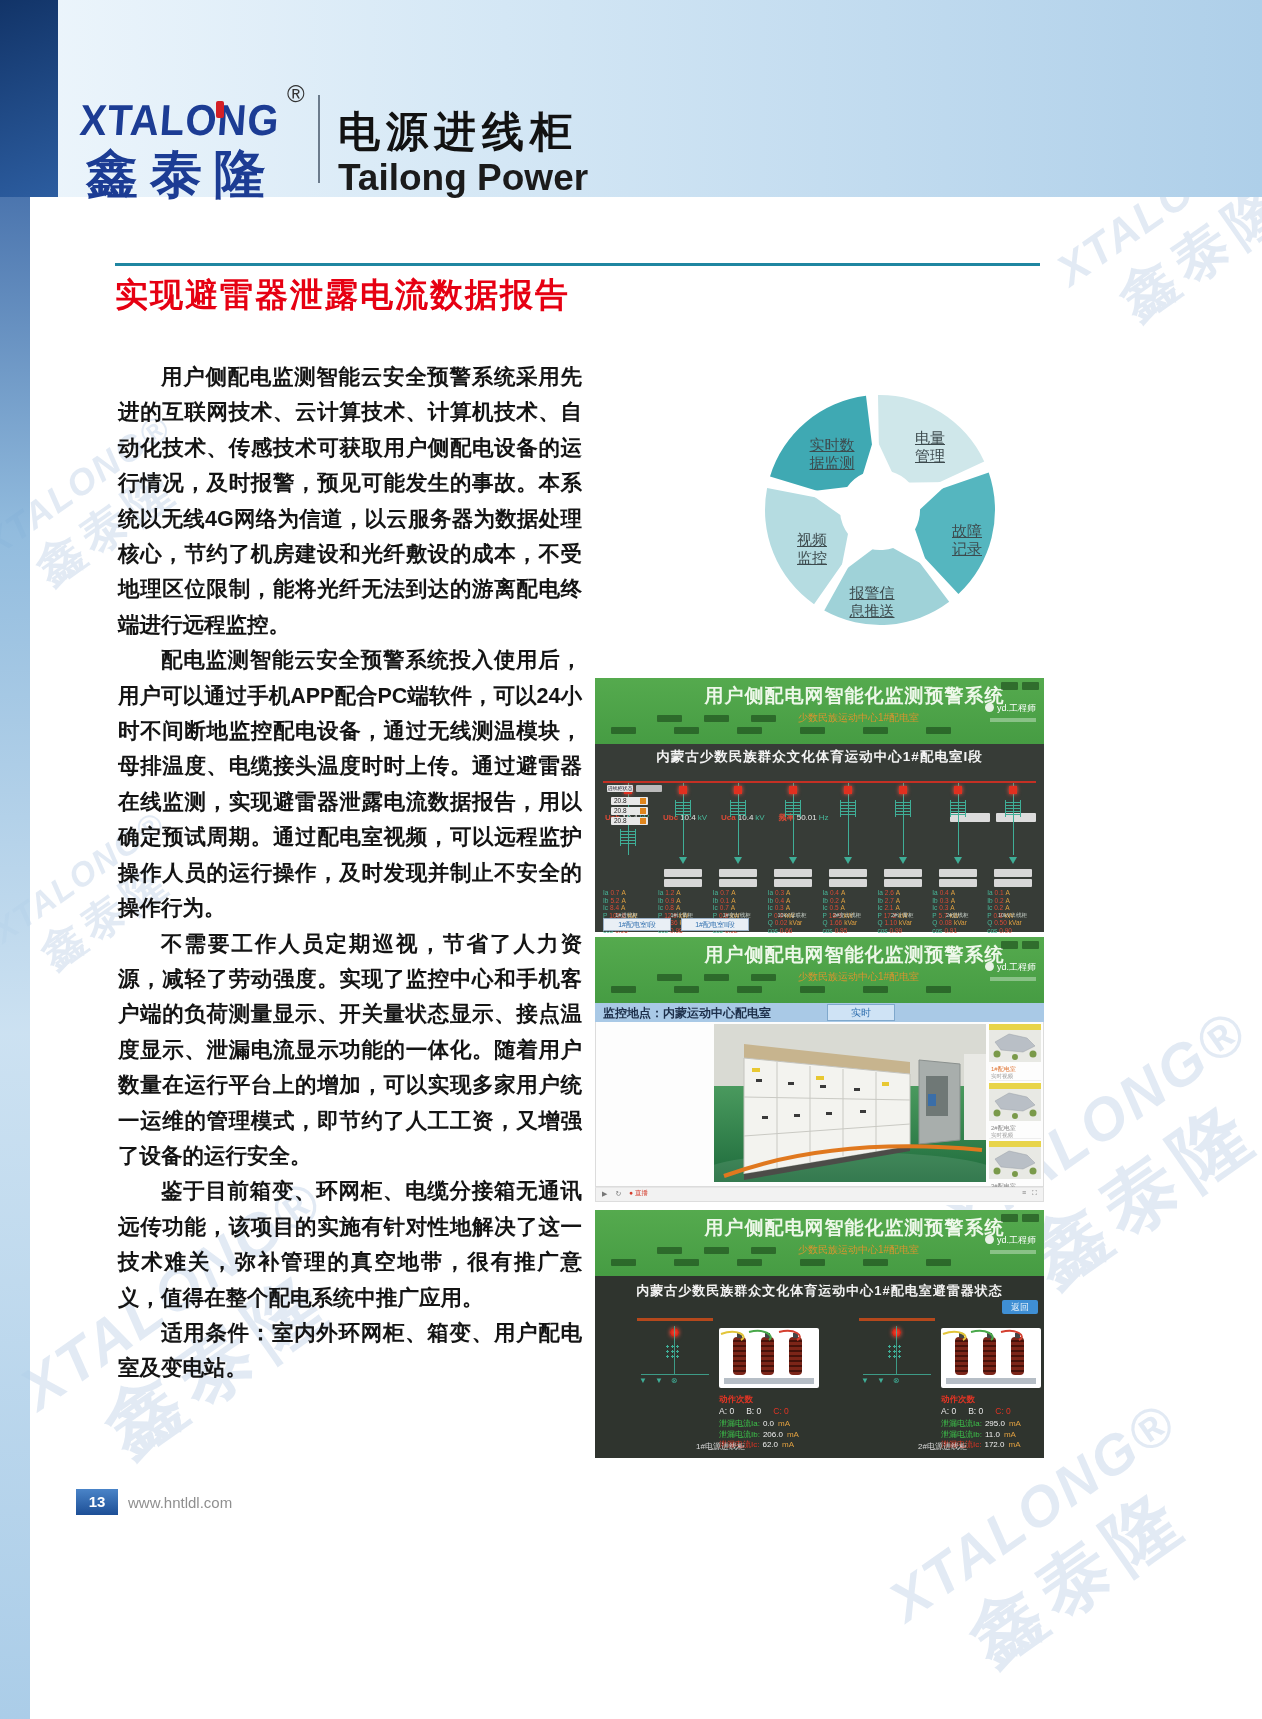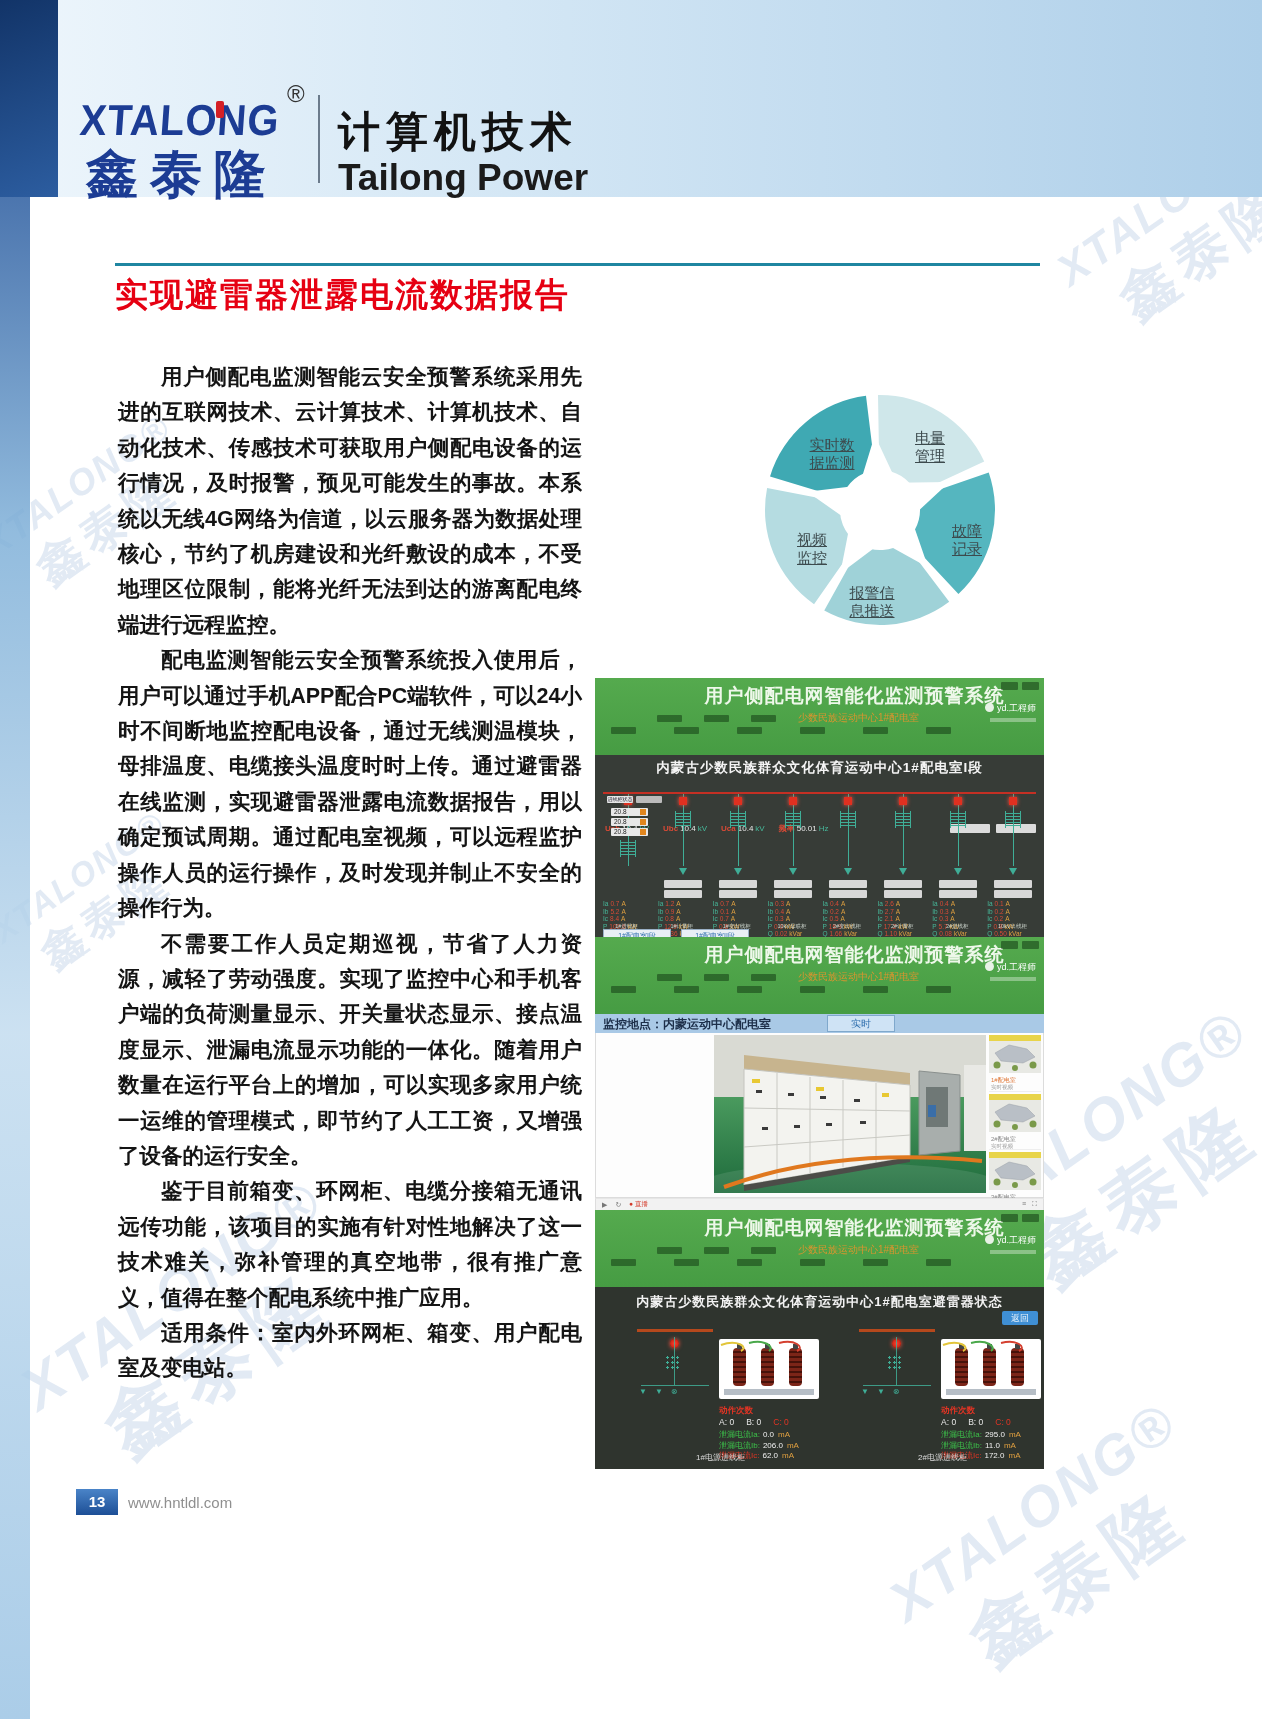--- a/index.html
+++ b/index.html
@@ -40,21 +40,21 @@
   .body-text p{margin:0;text-indent:2em;font-size:21.5px;line-height:35.4px;font-weight:bold;
           color:#141414;text-align:justify;}
 
   
   .pinwheel{position:absolute;left:755px;top:385px;width:250px;height:250px;z-index:3;}
   .pin-label{position:absolute;width:64px;text-align:center;font-size:15px;color:#3d4b4e;
           line-height:1.22;white-space:pre-line;font-weight:500;text-decoration:underline;}
 
   
   .shot{position:absolute;left:595px;width:449px;z-index:3;background:#fff;}
-  .sh-header{position:relative;height:77px;background:linear-gradient(180deg,#55aa4e,#469c43);overflow:hidden;}
+  .sh-header{position:relative;height:66px;background:linear-gradient(180deg,#55aa4e,#469c43);overflow:hidden;}
   .sh-title{position:absolute;left:0;right:0;top:5px;text-align:center;padding-left:70px;
           font-size:19px;font-weight:bold;color:#eef8ea;letter-spacing:1px;}
   .sh-row1{position:absolute;left:62px;top:33px;display:flex;align-items:center;gap:22px;}
   .sh-row2{position:absolute;left:16px;top:49px;display:flex;align-items:center;gap:38px;}
   .menu-chip{width:25px;height:7px;background:rgba(25,70,25,.6);border-radius:1px;}
   .sh-sub{font-size:10px;color:#d9952f;white-space:nowrap;}
   .sh-user{position:absolute;right:8px;top:24px;font-size:9px;color:#fff;white-space:nowrap;}
   .sh-user .udot{display:inline-block;width:9px;height:9px;border-radius:50%;background:#e8f2e6;
           margin-right:3px;vertical-align:-1px;}
   .sh-user-sub{position:absolute;right:8px;top:40px;width:46px;height:4px;background:rgba(255,255,255,.35);}
@@ -197,21 +197,21 @@
       </div>
     </div>
 
   <div class="banner">
     <div class="banner-dark"></div>
     <div class="logo-en">XTALONG</div>
     <div class="logo-red"></div>
     <div class="logo-reg">®</div>
     <div class="logo-cn">鑫泰隆</div>
     <div class="logo-divider"></div>
-    <div class="brand-cn">计算机技术</div>
+    <div class="brand-cn">电源进线柜</div>
     <div class="brand-en">Tailong Power</div>
   </div>
   <div class="left-strip"></div>
 
   <div class="title-rule"></div>
   <div class="page-title">实现避雷器泄露电流数据报告</div>
 
   <div class="body-text" id="body-paragraphs">
       <p>用户侧配电监测智能云安全预警系统采用先进的互联网技术、云计算技术、计算机技术、自动化技术、传感技术可获取用户侧配电设备的运行情况，及时报警，预见可能发生的事故。本系统以无线4G网络为信道，以云服务器为数据处理核心，节约了机房建设和光纤敷设的成本，不受地理区位限制，能将光纤无法到达的游离配电终端进行远程监控。</p>
       <p>配电监测智能云安全预警系统投入使用后，用户可以通过手机APP配合PC端软件，可以24小时不间断地监控配电设备，通过无线测温模块，母排温度、电缆接头温度时时上传。通过避雷器在线监测，实现避雷器泄露电流数据报告，用以确定预试周期。通过配电室视频，可以远程监护操作人员的运行操作，及时发现并制止不安全的操作行为。</p>

